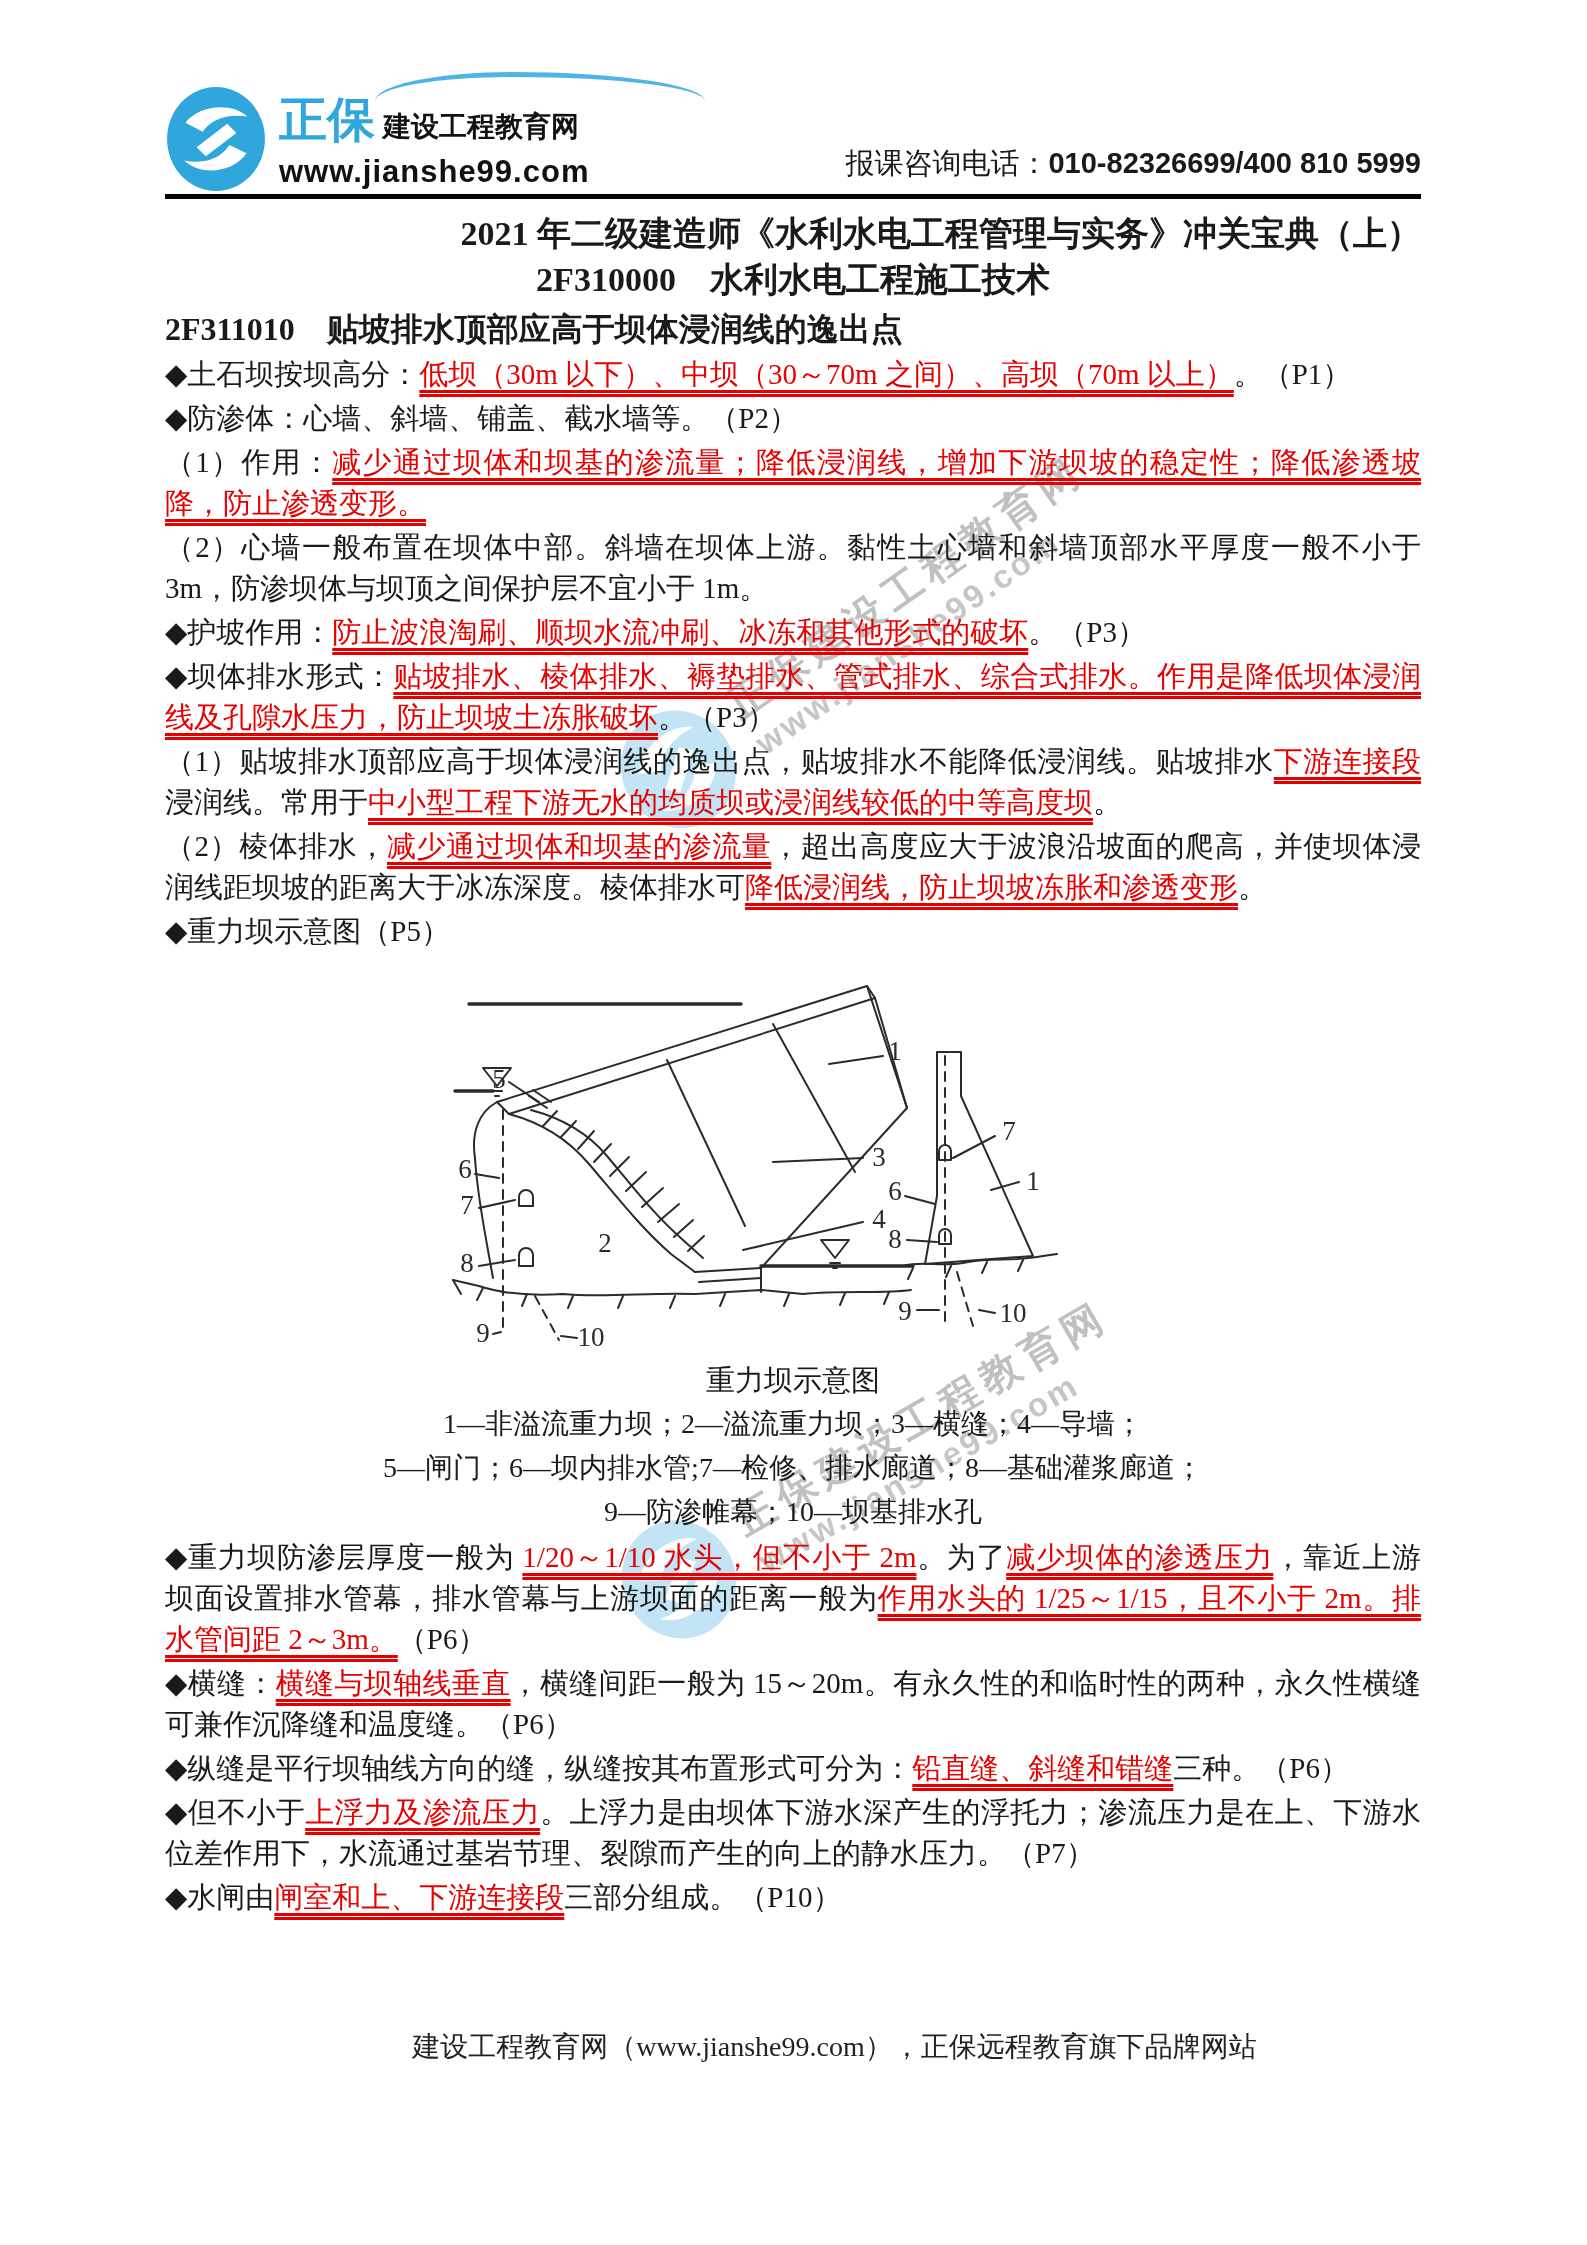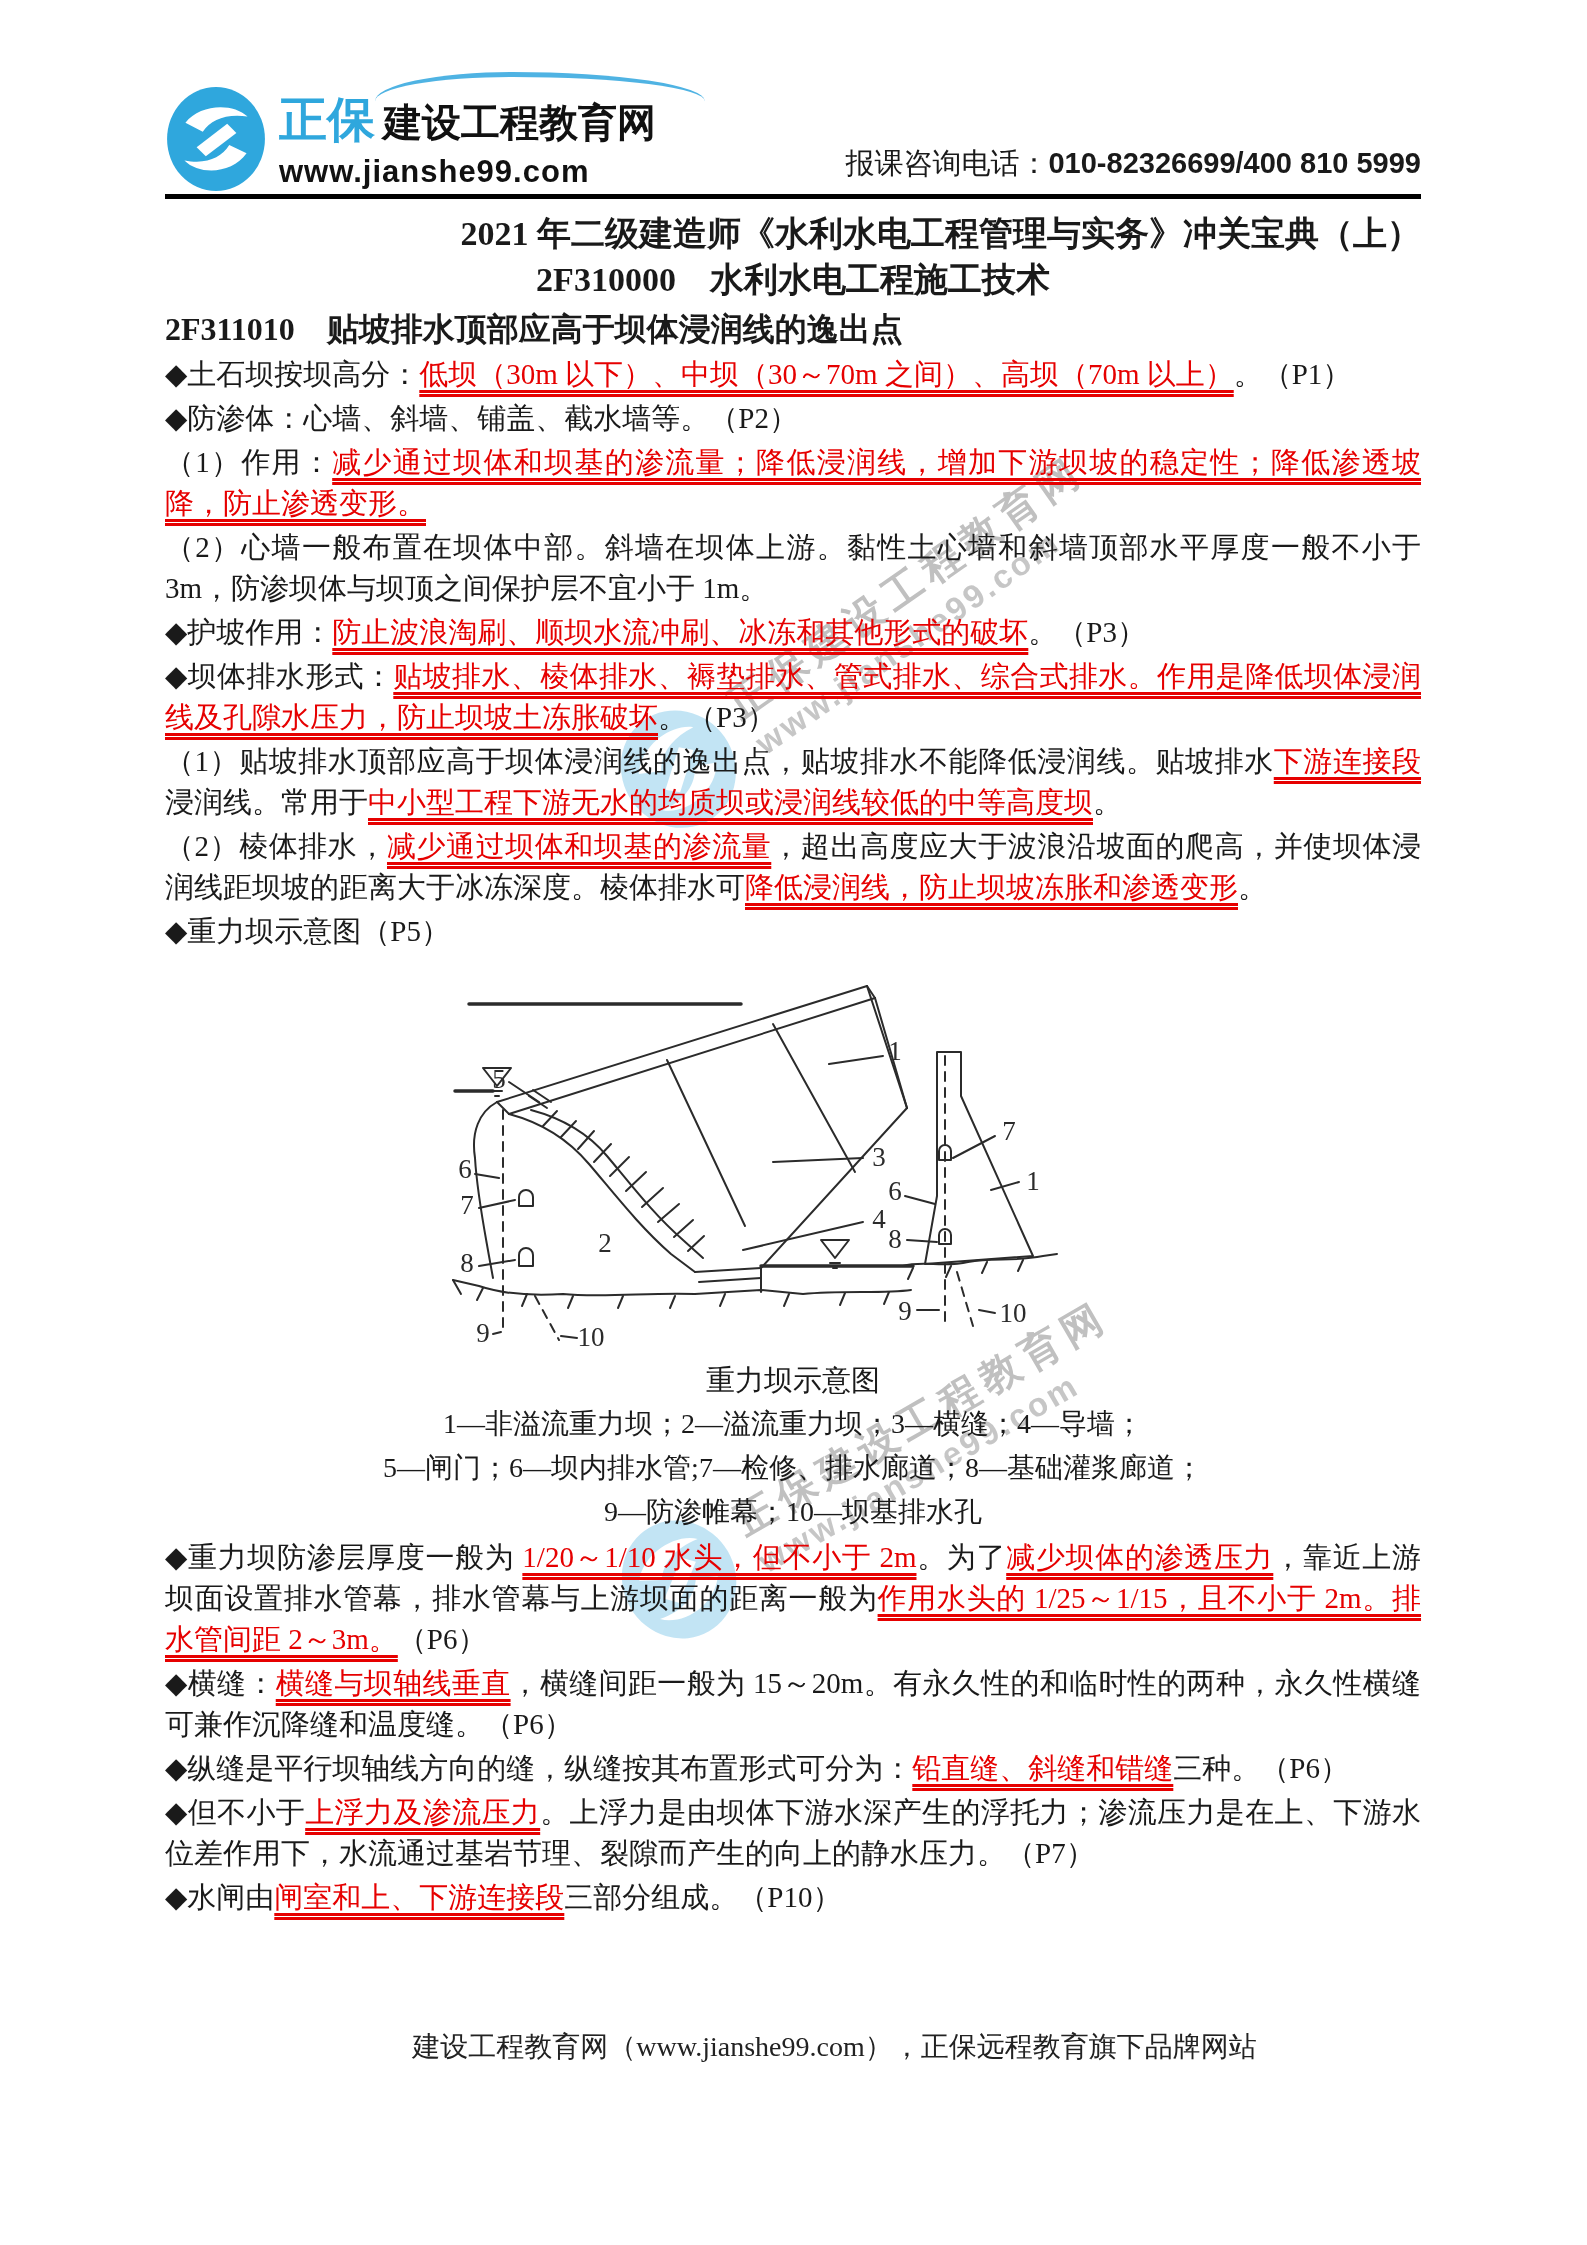--- a/index.html
+++ b/index.html
@@ -8,21 +8,21 @@
   .content{position:absolute;left:165px;top:86px;width:1256px;z-index:2;}
 
   
   .header{display:flex;justify-content:space-between;align-items:flex-end;}
   .logo{display:flex;align-items:center;gap:12px;}
   .logo-mark{width:102px;height:106px;flex:none;}
   .brand-top{display:flex;align-items:baseline;gap:8px;position:relative;}
   .brand-arc{position:absolute;left:96px;top:-16px;width:330px;height:30px;
              border-top:5px solid #4fb3e3;border-radius:50% 70% 0 0/100% 100% 0 0;}
   .brand-cn{font-family:"Liberation Sans",sans-serif;font-weight:bold;font-size:48px;color:#2fa7dd;}
-  .brand-suffix{font-family:"Liberation Sans",sans-serif;font-weight:bold;font-size:39px;color:#111;}
+  .brand-suffix{font-family:"Liberation Sans",sans-serif;font-weight:bold;font-size:28px;color:#111;}
   .brand-url{font-family:"Liberation Sans",sans-serif;font-weight:bold;font-size:31px;color:#111;letter-spacing:1px;margin-top:2px;}
   .phone{font-size:29px;padding-bottom:8px;white-space:nowrap;}
   .phone-num{font-family:"Liberation Sans",sans-serif;font-weight:bold;}
   .rule{border-bottom:5px solid #000;margin-top:2px;}
 
   
   .title{text-align:right;font-weight:bold;font-size:34px;line-height:46px;margin-top:12px;}
   .subtitle{text-align:center;font-weight:bold;font-size:34px;line-height:46px;}
   .section-heading{font-weight:bold;font-size:32px;line-height:44px;margin-top:4px;}
 

